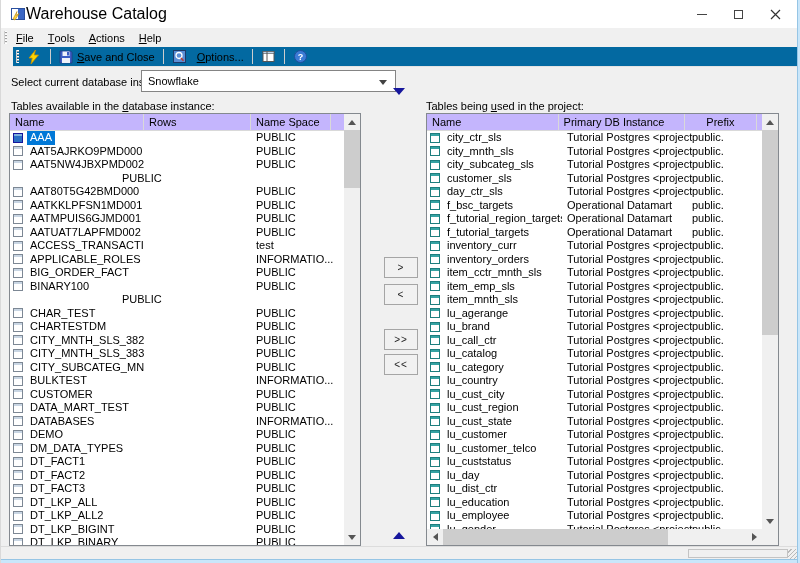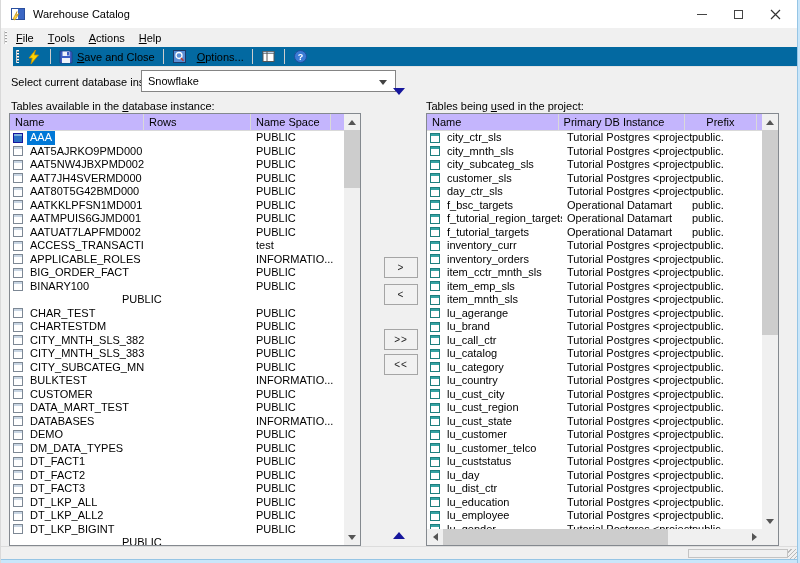--- a/index.html
+++ b/index.html
@@ -6,21 +6,21 @@
   html,body { background:#ffffff; }
   body { font-family:"Liberation Sans", sans-serif; font-size:11px; color:#000; }
 
   .window { position:relative; width:800px; height:563px; background:#f0f0f0; overflow:hidden;
             border-left:1px solid #d9d9d9; }
 
   
   .titlebar { position:absolute; left:0; top:0; width:100%; height:28px; background:#fff;
               display:flex; align-items:center; }
   .app-icon { margin-left:9px; width:16px; height:16px; flex:none; display:block; }
-  .title-text { margin-left:7px; font-size:11px; }
+  .title-text { font-size:16px; }
   .win-controls { position:absolute; right:6px; top:0; height:28px; display:flex; }
   .win-btn { width:37px; height:28px; display:flex; align-items:center; justify-content:center; }
   .glyph-min { width:10px; height:1px; background:#444; display:block; }
   .glyph-max { width:9px; height:9px; border:1px solid #444; display:block; }
 
   
   .menubar { position:absolute; left:0; top:28px; width:100%; height:19px; background:#f0f0f0;
              display:flex; align-items:center; }
   .gripper { width:3px; height:13px; margin:0 2px 0 3px;
              background:repeating-linear-gradient(#ffffff 0 1px, #9f9f9f 1px 2px, transparent 2px 3px);
@@ -266,24 +266,20 @@
           <div class="lv-row">
             <div class="cell c-lname">
               <span class="tbl-icon"></span>
               <span class="name-text">AAT5NW4JBXPMD002</span>
             </div>
             <div class="cell c-lrows"></div>
             <div class="cell c-lns">PUBLIC</div>
           </div>
 
           <div class="lv-row">
-            <div class="cell c-lname">
-              <span class="tbl-icon"></span>
-              <span class="name-text">AAT7JH4SVERMD000</span>
-            </div>
             <div class="cell c-lrows"></div>
             <div class="cell c-lns">PUBLIC</div>
           </div>
 
           <div class="lv-row">
             <div class="cell c-lname">
               <span class="tbl-icon"></span>
               <span class="name-text">AAT80T5G42BMD000</span>
             </div>
             <div class="cell c-lrows"></div>
@@ -505,20 +501,24 @@
           <div class="lv-row">
             <div class="cell c-lname">
               <span class="tbl-icon"></span>
               <span class="name-text">DT_LKP_BIGINT</span>
             </div>
             <div class="cell c-lrows"></div>
             <div class="cell c-lns">PUBLIC</div>
           </div>
 
           <div class="lv-row">
+            <div class="cell c-lname">
+              <span class="tbl-icon"></span>
+              <span class="name-text">DT_LKP_BINARY</span>
+            </div>
             <div class="cell c-lrows"></div>
             <div class="cell c-lns">PUBLIC</div>
           </div>
         </div>
     </div>
     <div class="vscroll">
       <div class="sb-btn">
           <span class="tri tri-n"></span>
         </div>
       <div class="sb-thumb" style="height:58px"></div>

